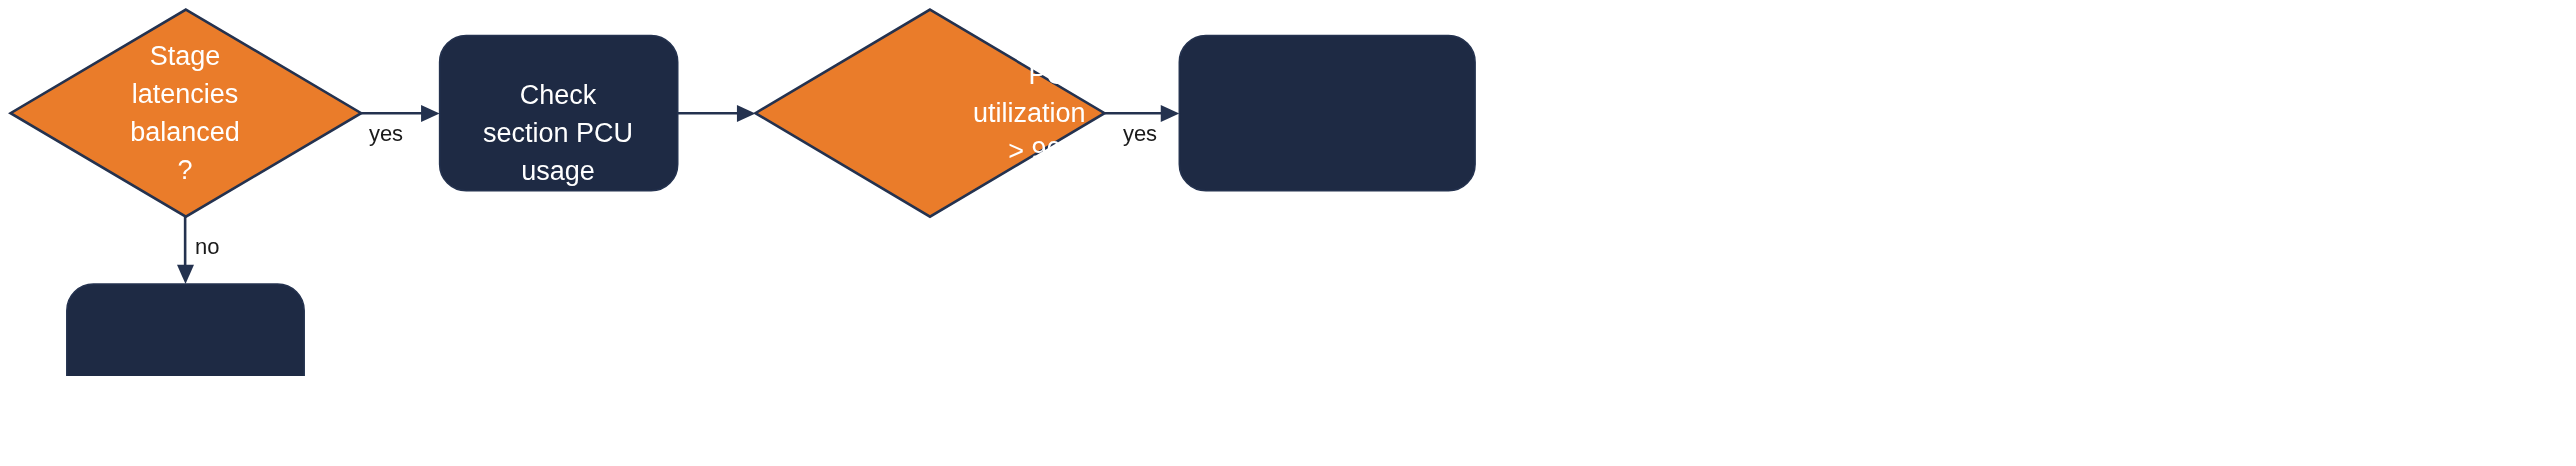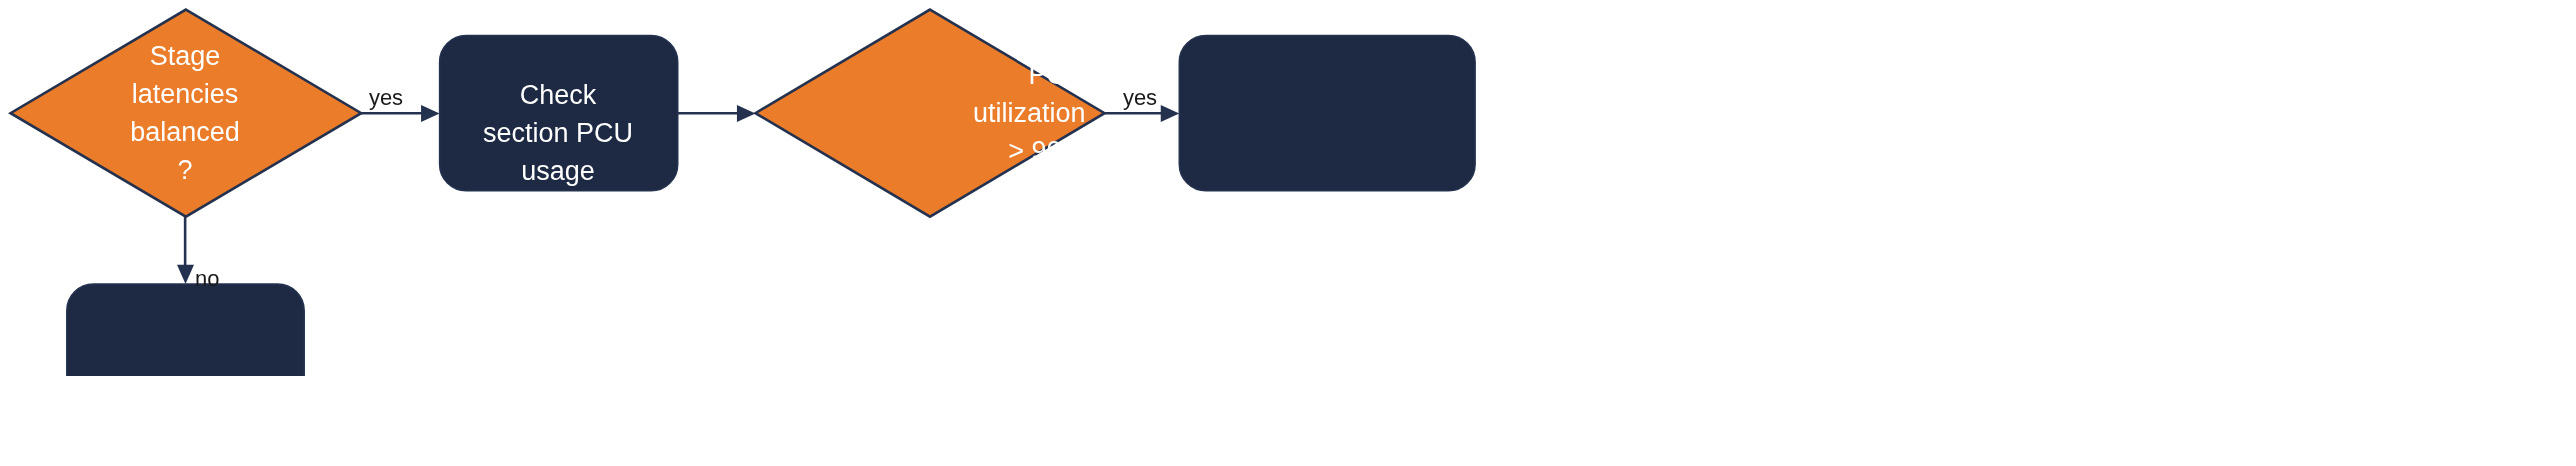--- a/index.html
+++ b/index.html
@@ -53,20 +53,21 @@
   }
   .edge-label {
     position: absolute;
     color: var(--edge-label, #1a1a1a);
     font-size: 22px;
     line-height: 24px;
     white-space: nowrap;
   }
   .edge-label.centered {
     transform: translate(-50%, -50%);
+    margin-top: 36px;
   }
   .edge-label.left-anchored {
     transform: translate(0, -50%);
   }
 </style>
 </head>
 <body>
 
 <div class="canvas">
 
@@ -107,16 +108,16 @@
   <div class="node-label" style="left:930px; top:113px;text-align:right;">PCU
 utilization
 &gt; 90%</div>
 
 
 
   <div class="edge-label centered" style="left:386px; top:98px;">yes</div>
 
   <div class="edge-label centered" style="left:1140px; top:98px;">yes</div>
 
-  <div class="edge-label left-anchored" style="left:195px; top:247px;margin-top:32px;">no</div>
+  <div class="edge-label left-anchored" style="left:195px; top:247px;">no</div>
 
 </div>
 
 
 </body></html>

